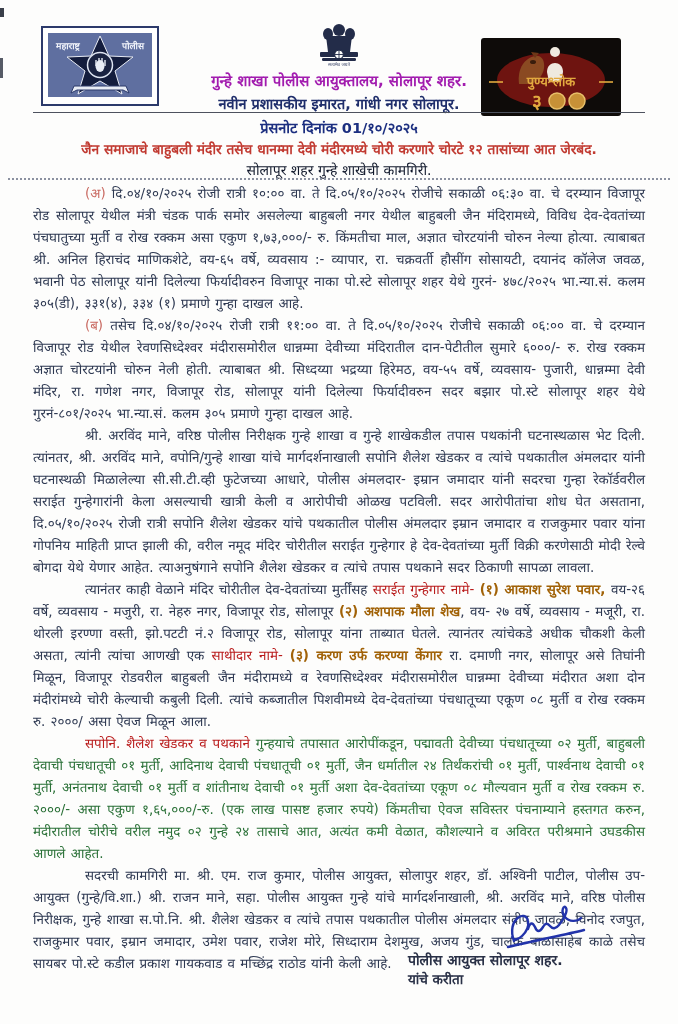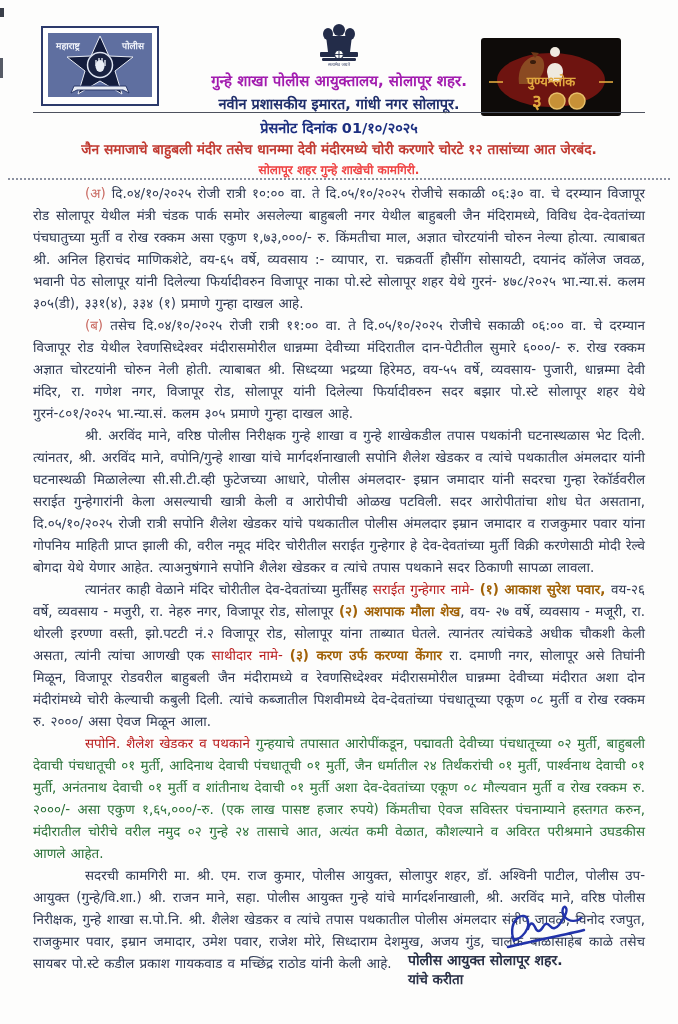--- a/index.html
+++ b/index.html
@@ -22,21 +22,21 @@
   .logo-right{position:absolute;right:24px;top:16px;}
   .center-block{position:absolute;left:50%;transform:translateX(-50%);top:0;text-align:center;width:340px;}
   .emblem{display:block;margin:0 auto;}
   .org-line1{font-size:15px;font-weight:bold;color:#a21caf;margin-top:2px;white-space:nowrap;}
   .org-line2{font-size:14.5px;font-weight:bold;color:#1f2e6b;margin-top:3px;white-space:nowrap;}
   .rule-solid-inner{position:absolute;top:112px;left:33px;right:33px;border-top:1.4px solid #4d525e;}
 
   .title-block{position:absolute;top:118px;left:33px;right:33px;text-align:center;}
   .pressnote-line{font-size:14.5px;font-weight:bold;color:#1c2f80;line-height:20px;}
   .headline-red{font-size:13.8px;font-weight:bold;color:#c13a31;line-height:20px;margin-top:1px;}
-  .headline-navy{font-size:12px;font-weight:bold;color:#ef4444;line-height:20px;margin-top:1px;}
+  .headline-navy{font-size:14px;font-weight:normal;color:#0f172a;line-height:20px;margin-top:1px;}
 
   .rule-dotted{position:absolute;top:178px;left:8px;right:8px;border-top:2px dotted #8b91a0;}
 
   
   .body-text{position:absolute;top:183px;left:33px;right:33px;text-align:justify;}
   .para{margin:0;padding:0;font-size:13.4px;line-height:22px;text-indent:52px;word-spacing:1px;}
   .seg-normal{color:#2e3952;}
   .seg-marker{color:#c96a62;}
   .seg-red{color:#b91c1c;}
   .seg-bold{color:#a16207;font-weight:bold;}

